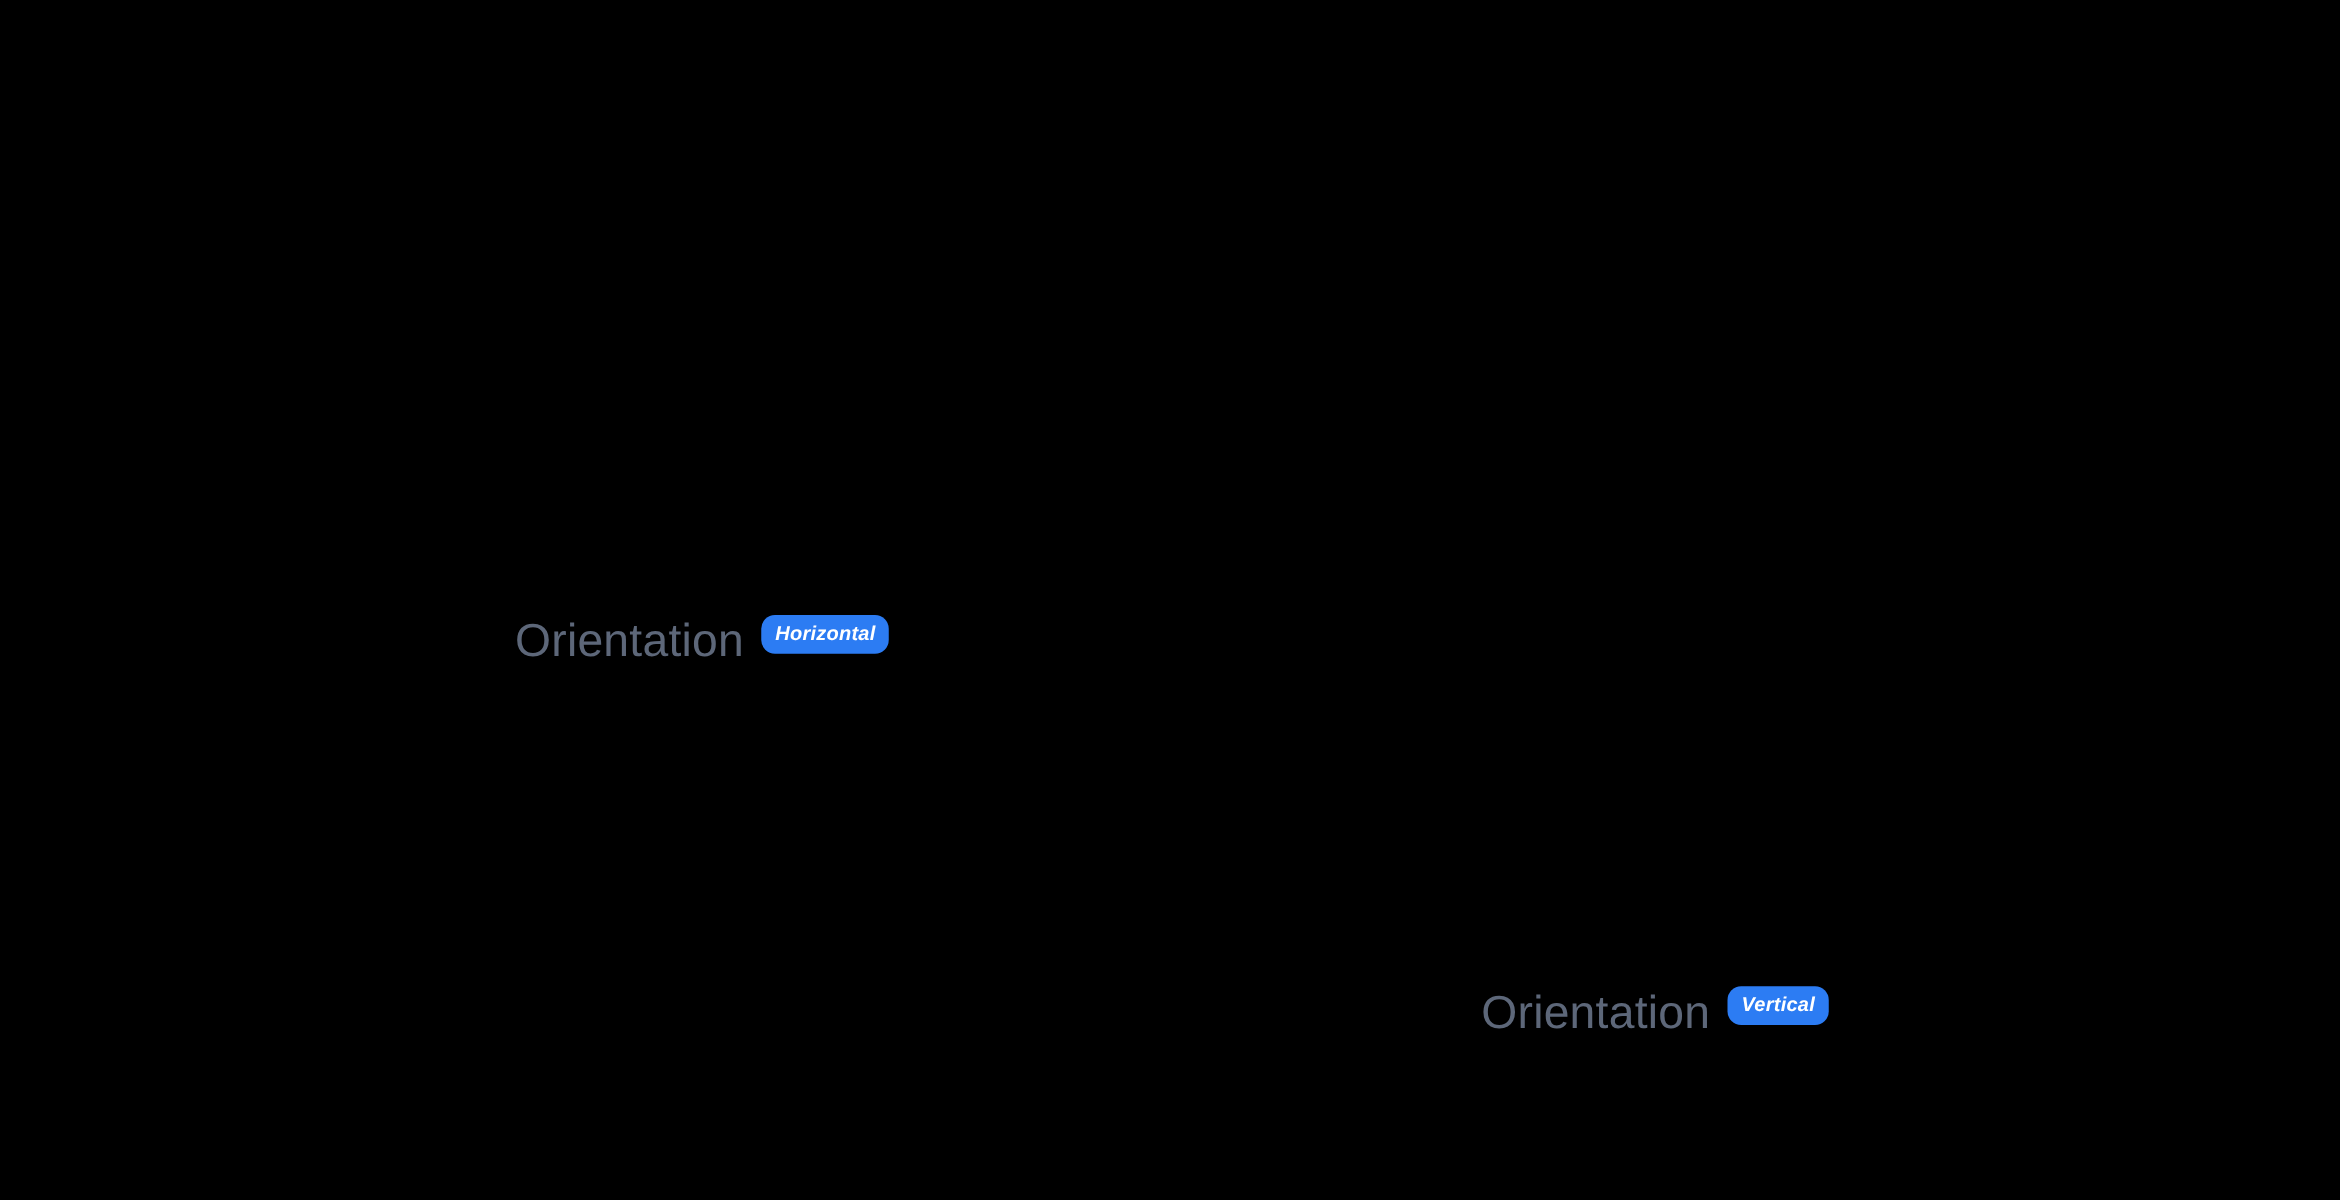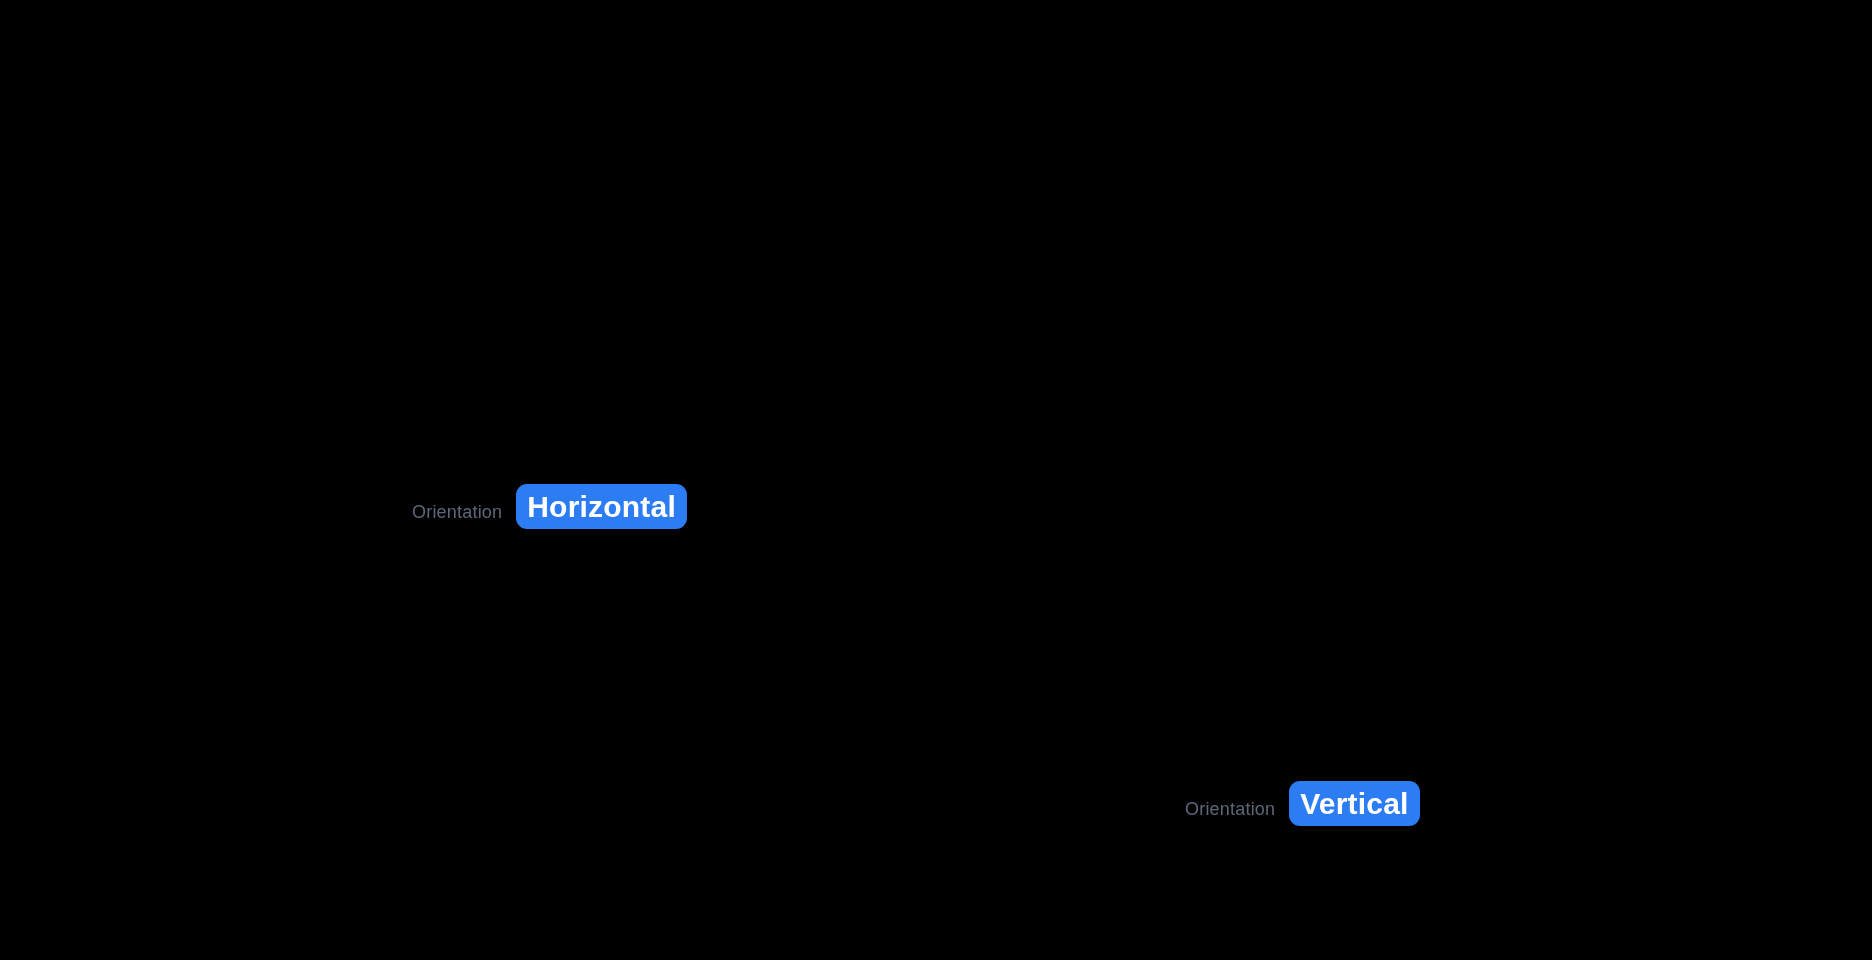--- a/index.html
+++ b/index.html
@@ -26,40 +26,41 @@
     position: absolute;
     display: flex;
     align-items: center;
     gap: 14px;
     white-space: nowrap;
   }
   .orientation-row.pos-horizontal { left: 412px; top: 484px; }
   .orientation-row.pos-vertical   { left: 1185px; top: 781px; }
   .orientation-label {
     color: var(--label);
-    font-size: 18px;
+    font-size: 37px;
     font-weight: 400;
     letter-spacing: 0.2px;
     line-height: 1;
     margin-top: 10px;
   }
   .orientation-badge {
     display: inline-flex;
     align-items: center;
     justify-content: center;
     background: var(--badge_bg);
     color: var(--badge_text);
-    font-size: 30px;
+    font-size: 16px;
     font-weight: 700;
     letter-spacing: 0.2px;
     line-height: 1;
     padding: 8px 11px 7px 11px;
     border-radius: 11px;
     border: none;
     cursor: pointer;
+    font-style: italic;
   }
 </style>
 </head>
 <body>
 
 <div class="canvas">
 
   <div class="orientation-row pos-horizontal">
     <span class="orientation-label">Orientation</span>
     <button class="orientation-badge">Horizontal</button>

